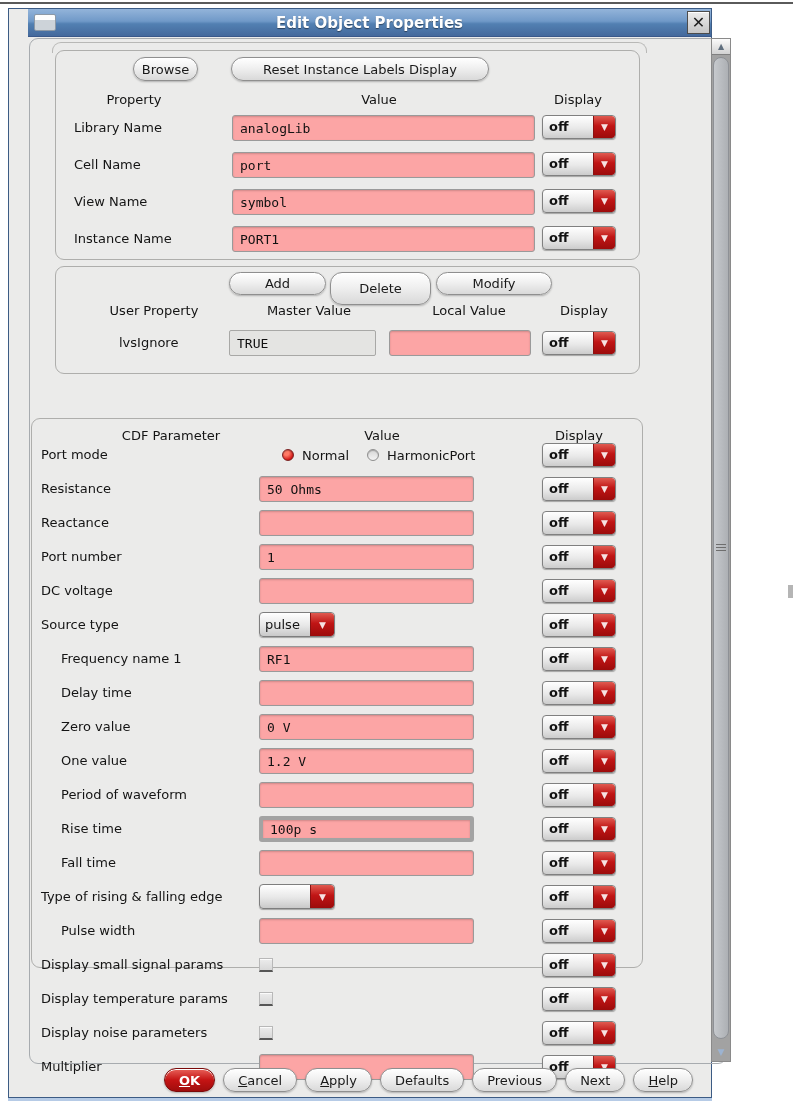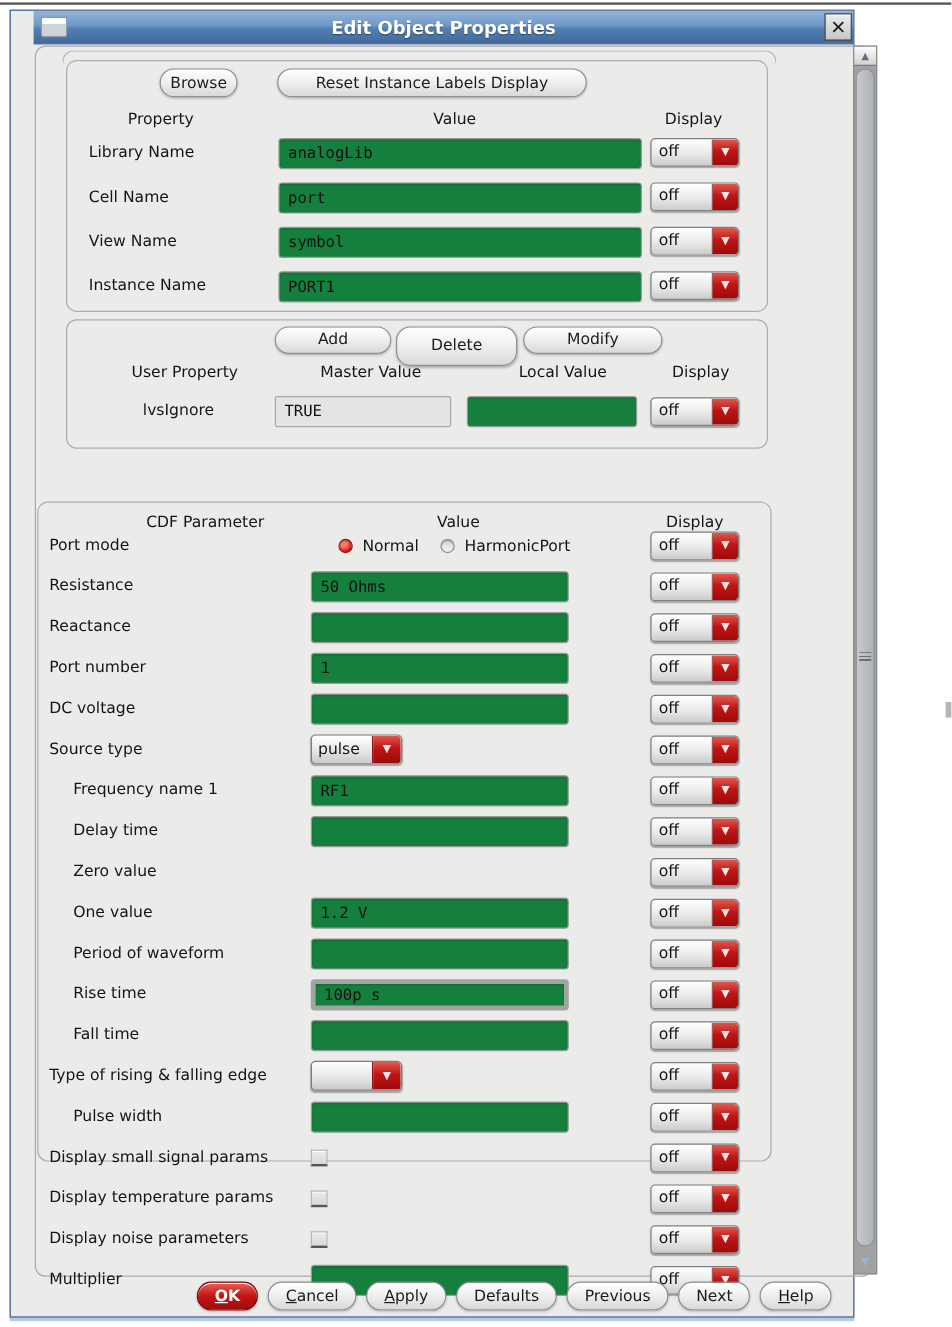--- a/index.html
+++ b/index.html
@@ -23,26 +23,26 @@
   .gb1 { left:27px; top:13px;  width:585px; height:210px; }
   .gb2 { left:27px; top:229px; width:585px; height:108px; }
   .gb3 { left:3px;  top:341px; width:612px; height:550px;margin-top:40px; }
 
   .pill { display:flex; align-items:center; justify-content:center; border:1px solid #8f8f8f; border-radius:12px; background:linear-gradient(#ffffff,#f0f0f0 45%,#d9d9d9); box-shadow:0 1px 2px rgba(0,0,0,.25), inset 0 1px 0 #fff; font-size:13px; color:#1a1a1a; white-space:nowrap; }
   .pill.primary { background:linear-gradient(#e8625a,#c51414 50%,#9f0d0d); border-color:#7c0a0a; color:#fff; font-weight:bold; }
 
   .hdr { position:absolute; text-align:center; width:100px; }
   .hdr3 { position:absolute; text-align:center; width:120px; }
 
-  .tin { position:absolute; height:26px; background:#15803d; border:1px solid #9a9a9a; border-radius:3px; box-shadow:inset 0 1px 2px rgba(0,0,0,.18); font-family:"DejaVu Sans Mono","Liberation Mono",monospace; font-size:13px; color:#111; padding:0 7px; outline:none; }
+  .tin { position:absolute; height:26px; background:#fca5a5; border:1px solid #9a9a9a; border-radius:3px; box-shadow:inset 0 1px 2px rgba(0,0,0,.18); font-family:"DejaVu Sans Mono","Liberation Mono",monospace; font-size:13px; color:#111; padding:0 7px; outline:none; }
   .tin.focused { border:4px solid #a3a3a3; }
   .tin.ro { background:#e4e4e2; border-color:#a8a8a6; box-shadow:none; border-radius:2px; }
 
   .dd { position:absolute; width:74px; height:24px; display:flex; border:1px solid #808080; border-radius:4px; background:linear-gradient(#ffffff,#e9e9e9 55%,#cccccc); box-shadow:0 1px 1px rgba(0,0,0,.3); overflow:hidden; }
-  .dd-val { flex:1; padding:3px 0 0 6px; font-size:13px; color:#111; }
+  .dd-val { flex:1; padding:3px 0 0 6px; font-size:13px; color:#111;font-weight:bold; }
   .dd-arrow { width:22px; background:linear-gradient(#e05a50,#c01515 45%,#9c0b0b); border-left:1px solid #8a1212; display:flex; align-items:center; justify-content:center; color:#f6e2e2; font-size:9px; border-radius:0 3px 3px 0; }
 
   
   .gb1-buttons { position:absolute; top:6px; left:0; height:24px; width:100%; }
   .btn-browse { position:absolute; left:77px; width:65px; height:24px; }
   .btn-reset  { position:absolute; left:175px; width:258px; height:24px; }
   .gb1 .hdr-prop { left:28px;  top:41px; }
   .gb1 .hdr-val  { left:273px; top:41px; }
   .gb1 .hdr-disp { left:472px; top:41px; }
   .p-rows { position:absolute; left:0; top:64px; width:100%; }
@@ -269,20 +269,21 @@
             <input class="tin" readonly="" value="" style="">
 
             <div class="dd">
               <span class="dd-val">off</span>
               <span class="dd-arrow">▼</span>
             </div>
           </div>
 
           <div class="c-row">
             <span class="c-label indent">Zero value</span>
+            <input class="tin" readonly="" value="0 V" style="">
 
             <div class="dd">
               <span class="dd-val">off</span>
               <span class="dd-arrow">▼</span>
             </div>
           </div>
 
           <div class="c-row">
             <span class="c-label indent">One value</span>
             <input class="tin" readonly="" value="1.2 V" style="">

